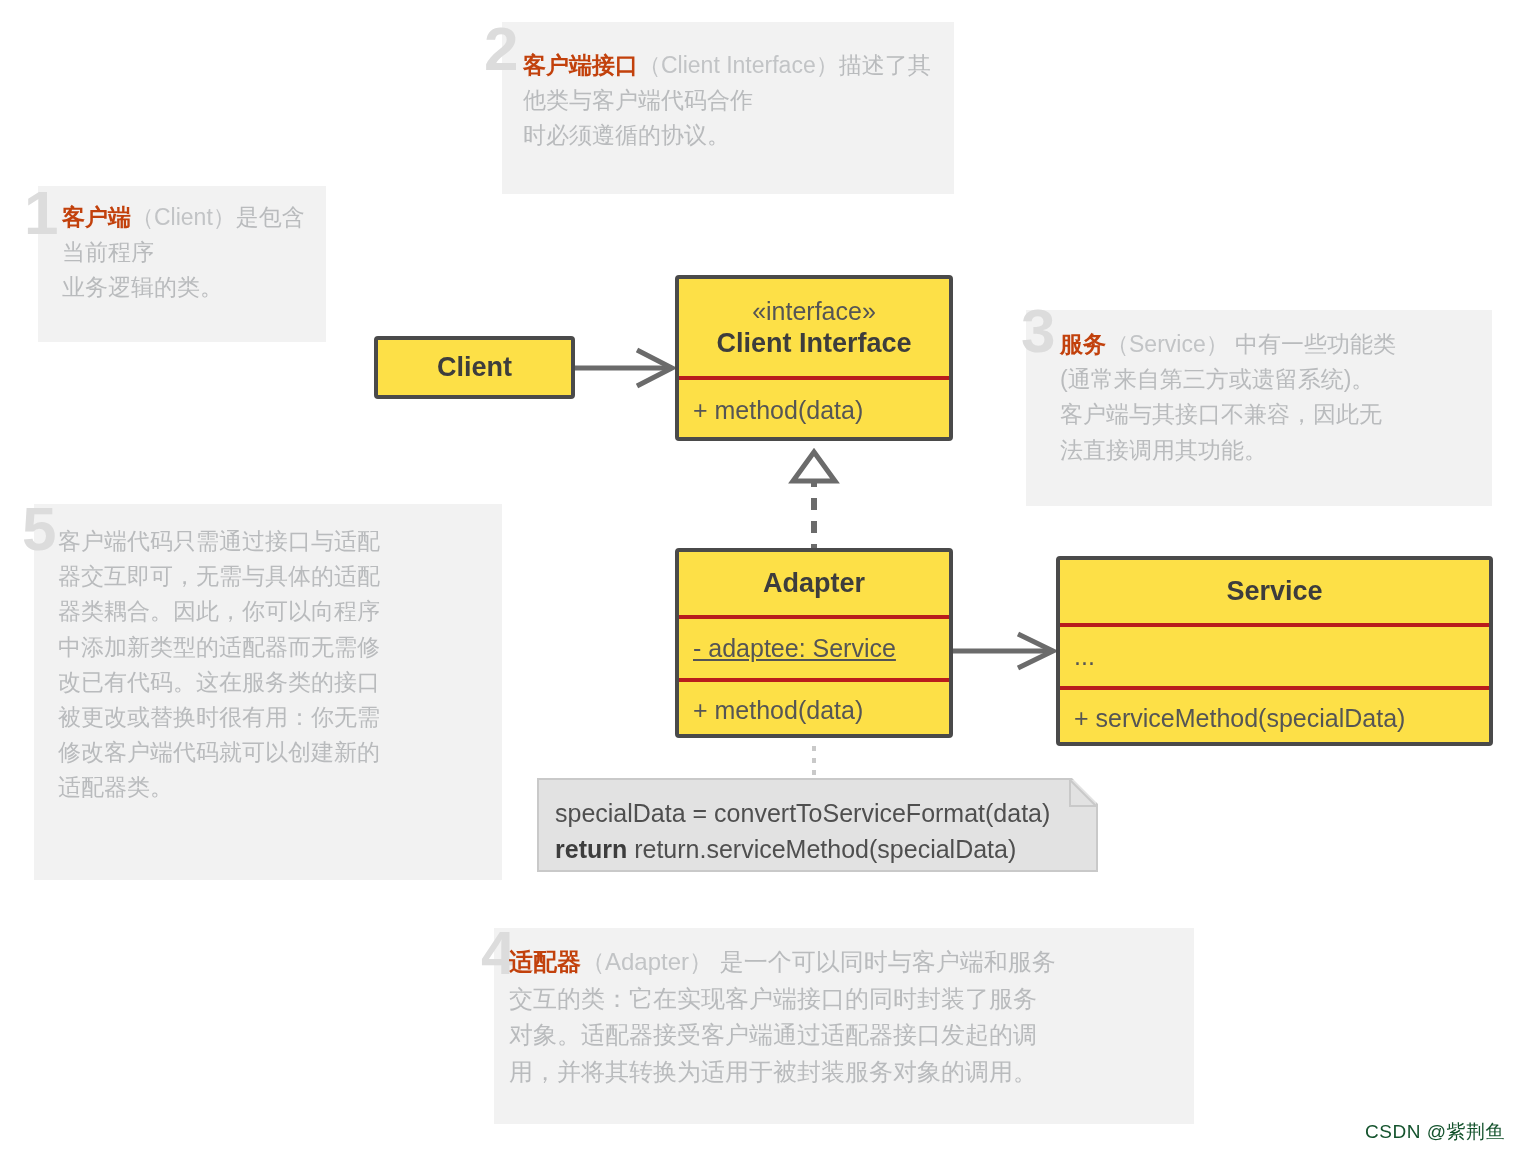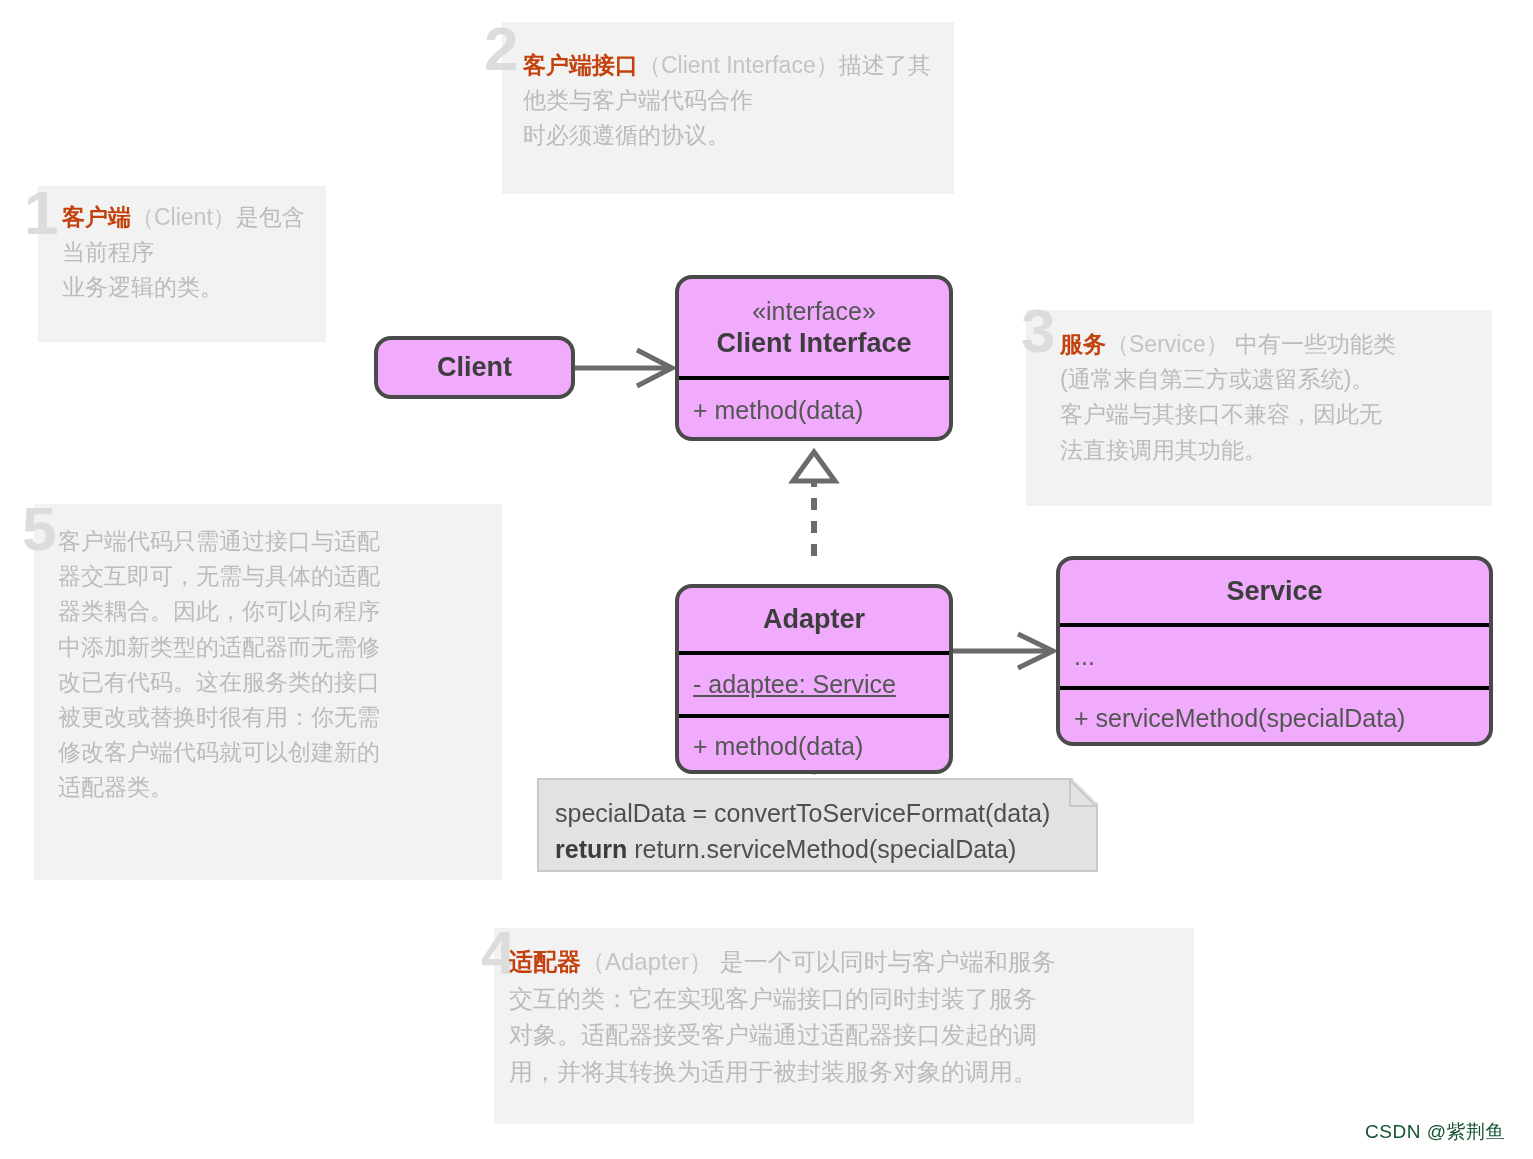--- a/index.html
+++ b/index.html
@@ -68,32 +68,32 @@
 
   
   #panel5 { left: 34px; top: 504px; width: 468px; height: 376px; }
   #num5   { left: 22px; top: 498px;  font-size: 62px; }
   #text5  { left: 58px; top: 524px;  width: 430px; font-size: 23px; }
 
   
   .uml-box {
     position: absolute;
     border: 4px solid #4a4a4a;
-    border-radius: 17px;
-    background: #f0abfc;
+    border-radius: 4px;
+    background: #fde047;
     box-sizing: border-box;
     overflow: hidden;
   }
   .uml-row {
     box-sizing: border-box;
     display: flex;
     align-items: center;
   }
   .uml-row + .uml-row {
-    border-top: 4px solid #000000;
+    border-top: 4px solid #b91c1c;
   }
   .uml-title {
     justify-content: center;
     flex-direction: column;
     color: #3d3d3d;
     font-weight: bold;
     font-size: 27px;
   }
   .uml-stereo {
     font-weight: normal;
@@ -107,21 +107,21 @@
     padding-left: 14px;
   }
 
   #box-client      { left: 374px; top: 336px; width: 201px; height: 63px; }
   #box-client .uml-row { height: 100%; justify-content: center; }
 
   #box-interface   { left: 675px; top: 275px; width: 278px; height: 166px; }
   #box-interface .r1 { height: 97px; }
   #box-interface .r2 { height: 65px; }
 
-  #box-adapter     { left: 675px; top: 584px; width: 278px; height: 190px; }
+  #box-adapter     { left: 675px; top: 548px; width: 278px; height: 190px; }
   #box-adapter .r1 { height: 63px; }
   #box-adapter .r2 { height: 63px; text-decoration: underline; }
   #box-adapter .r3 { height: 60px; }
 
   #box-service     { left: 1056px; top: 556px; width: 437px; height: 190px; }
   #box-service .r1 { height: 63px; }
   #box-service .r2 { height: 63px; }
   #box-service .r3 { height: 60px; }
 
   

